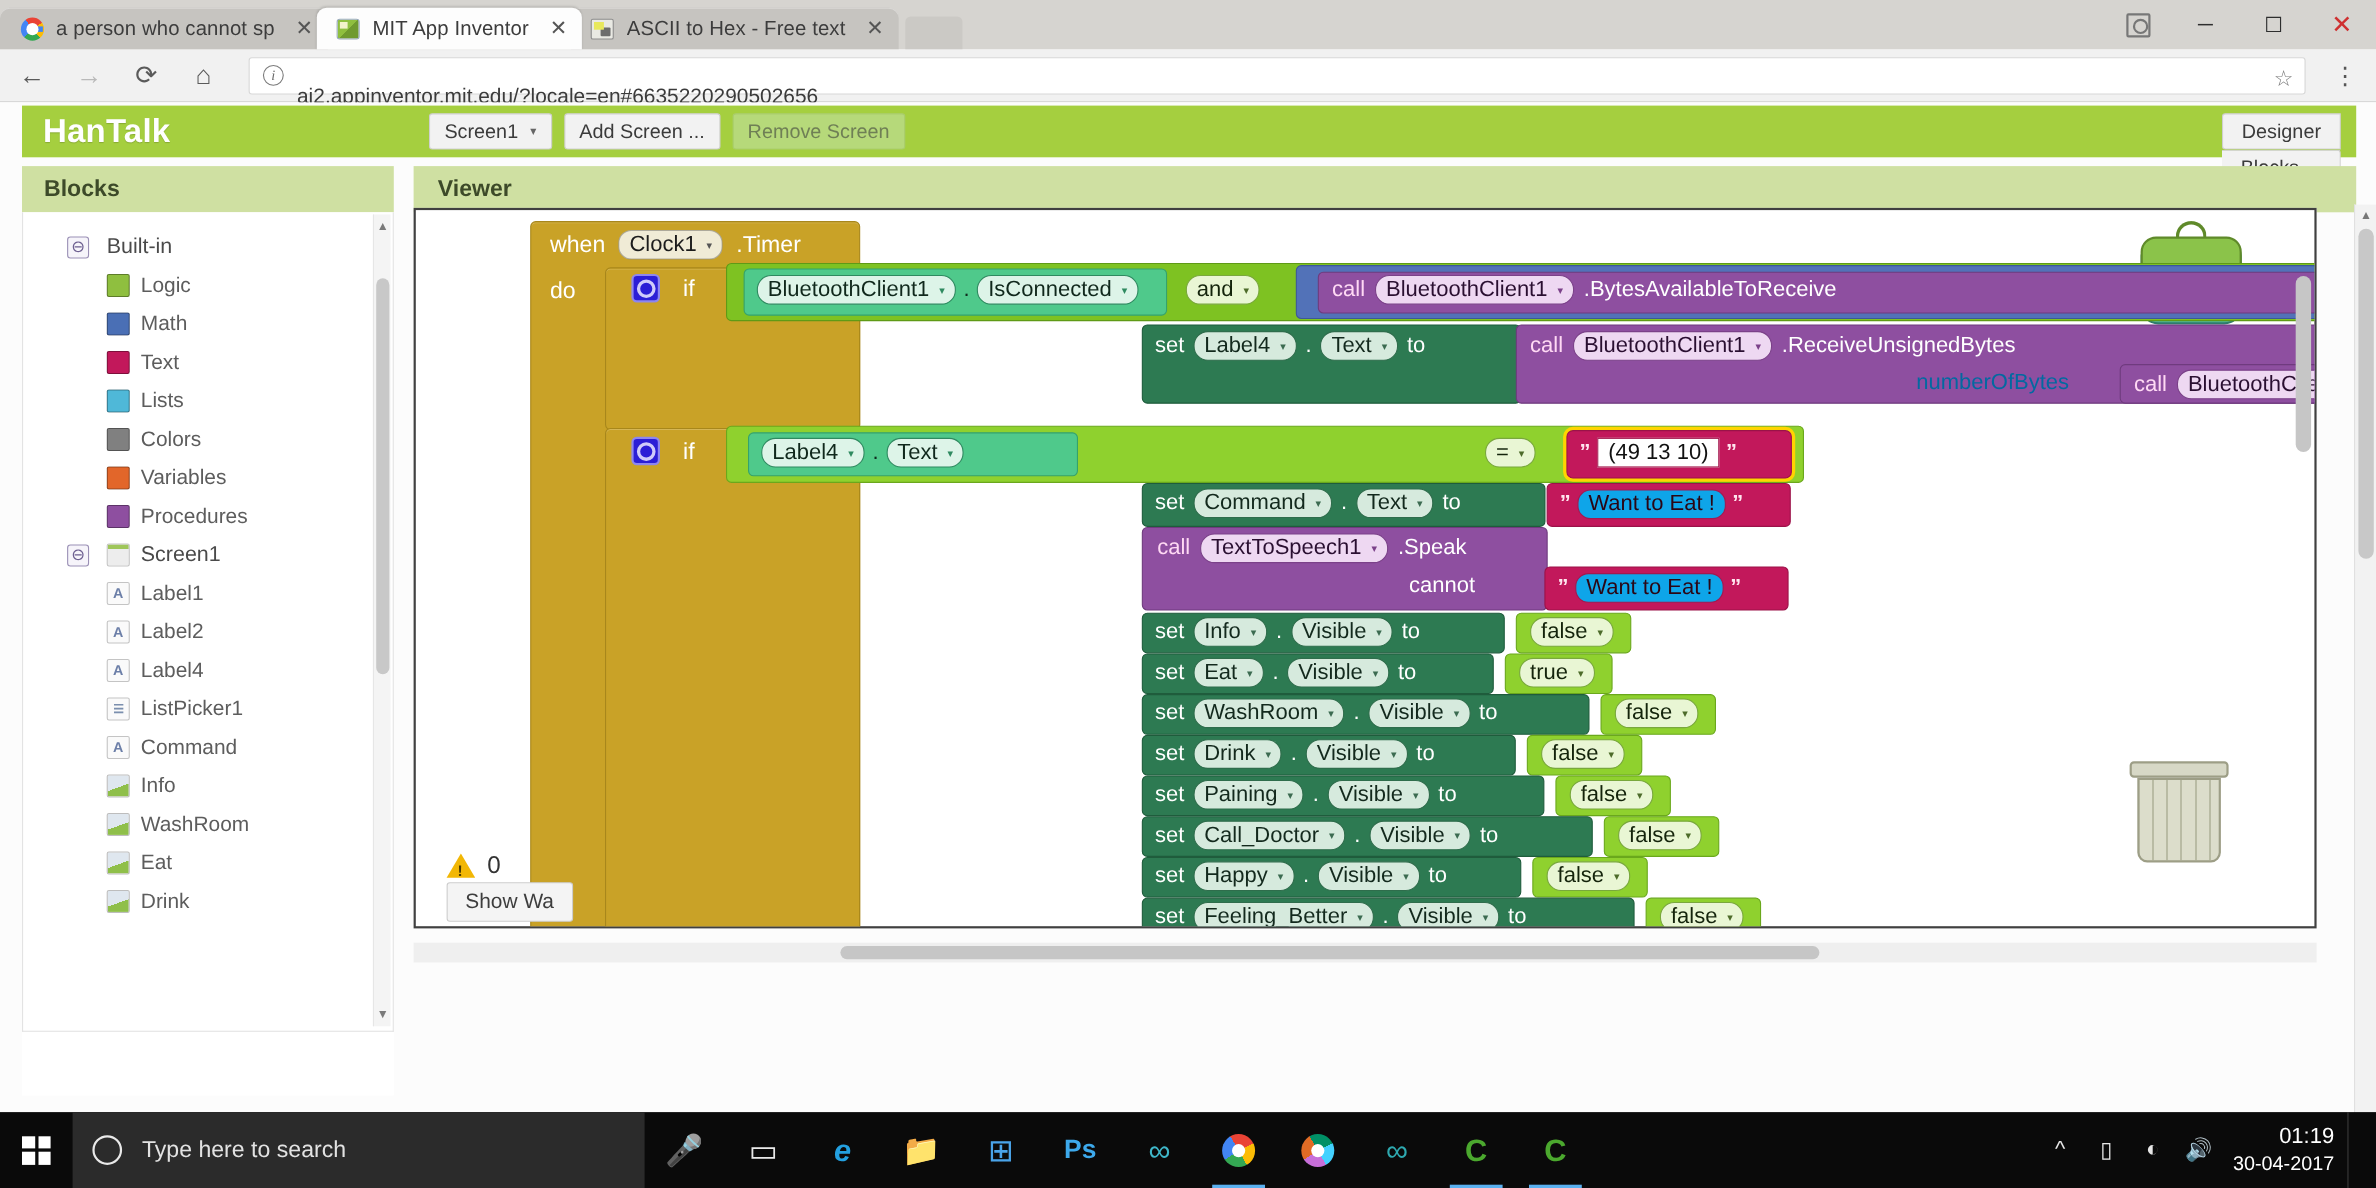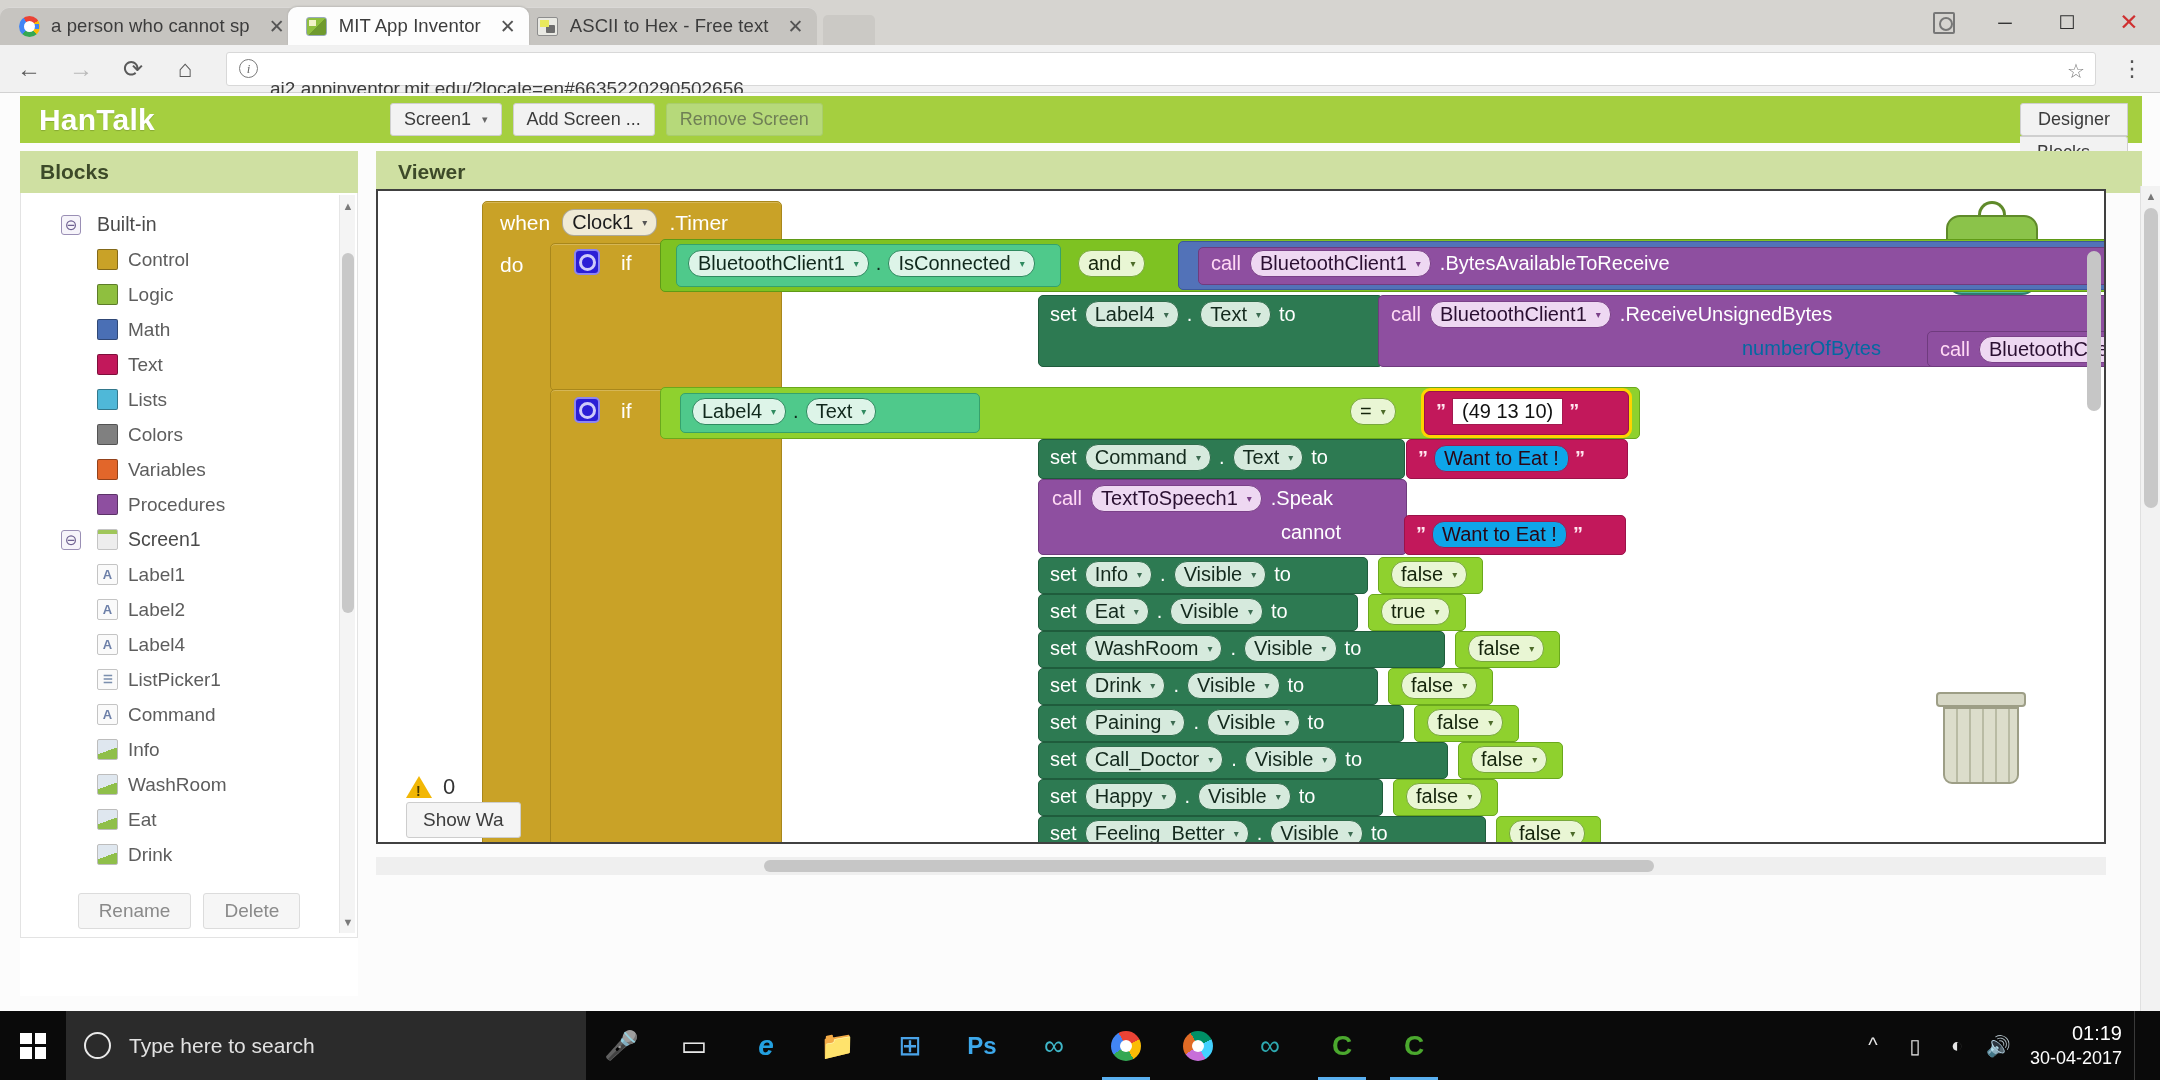--- a/index.html
+++ b/index.html
@@ -502,24 +502,20 @@
       <div class="panel-title">Blocks</div>
       <div class="palette-body">
         <div class="tree">
 
           <div class="tree-row root">
             <span class="expander">⊖</span>
             <span>Built-in</span>
           </div>
 
           <div class="tree-row tree-indent">
-            <span class="swatch" style="background:#c9a227"></span>
-            <span>Control</span>
-          </div>
-          <div class="tree-row tree-indent">
             <span class="swatch" style="background:#8fbf3f"></span>
             <span>Logic</span>
           </div>
           <div class="tree-row tree-indent">
             <span class="swatch" style="background:#4a6fb5"></span>
             <span>Math</span>
           </div>
           <div class="tree-row tree-indent">
             <span class="swatch" style="background:#c2185b"></span>
             <span>Text</span>
@@ -584,24 +580,20 @@
             <span>Drink</span>
           </div>
         </div>
 
         <div class="palette-scroll">
           <div class="arrow up">▲</div>
           <div class="thumb"></div>
           <div class="arrow down">▼</div>
         </div>
 
-        <div class="palette-actions">
-          <div class="small-btn">Rename</div>
-          <div class="small-btn">Delete</div>
-        </div>
       </div>
 
     </div>
 
     <div class="viewer">
       <div class="viewer-title">Viewer</div>
 
       <div class="canvas">
 
         <div class="backpack">

